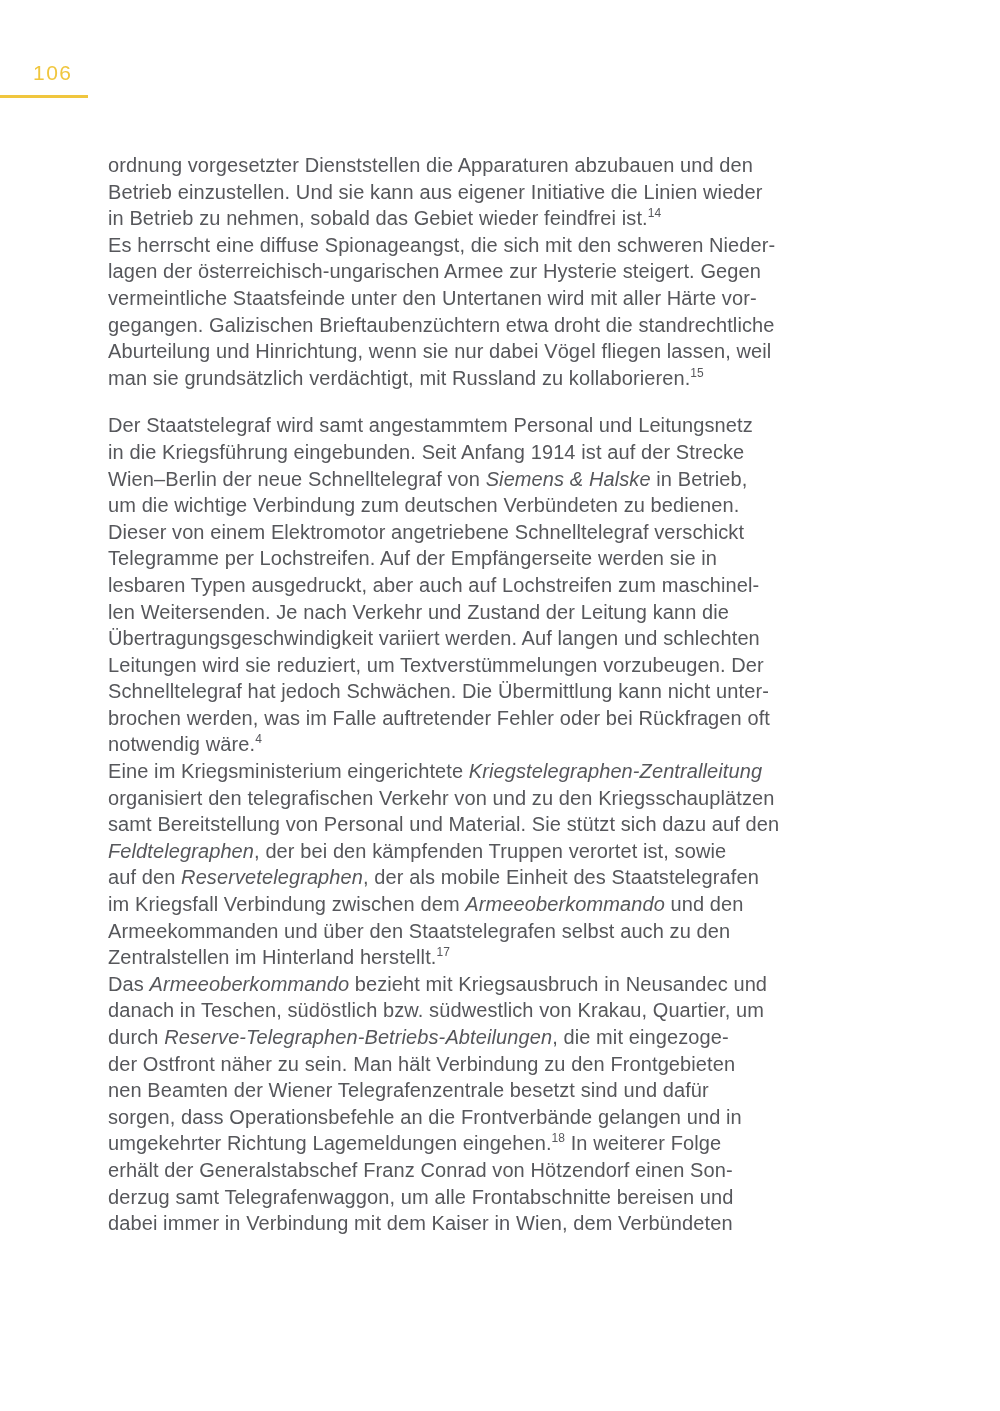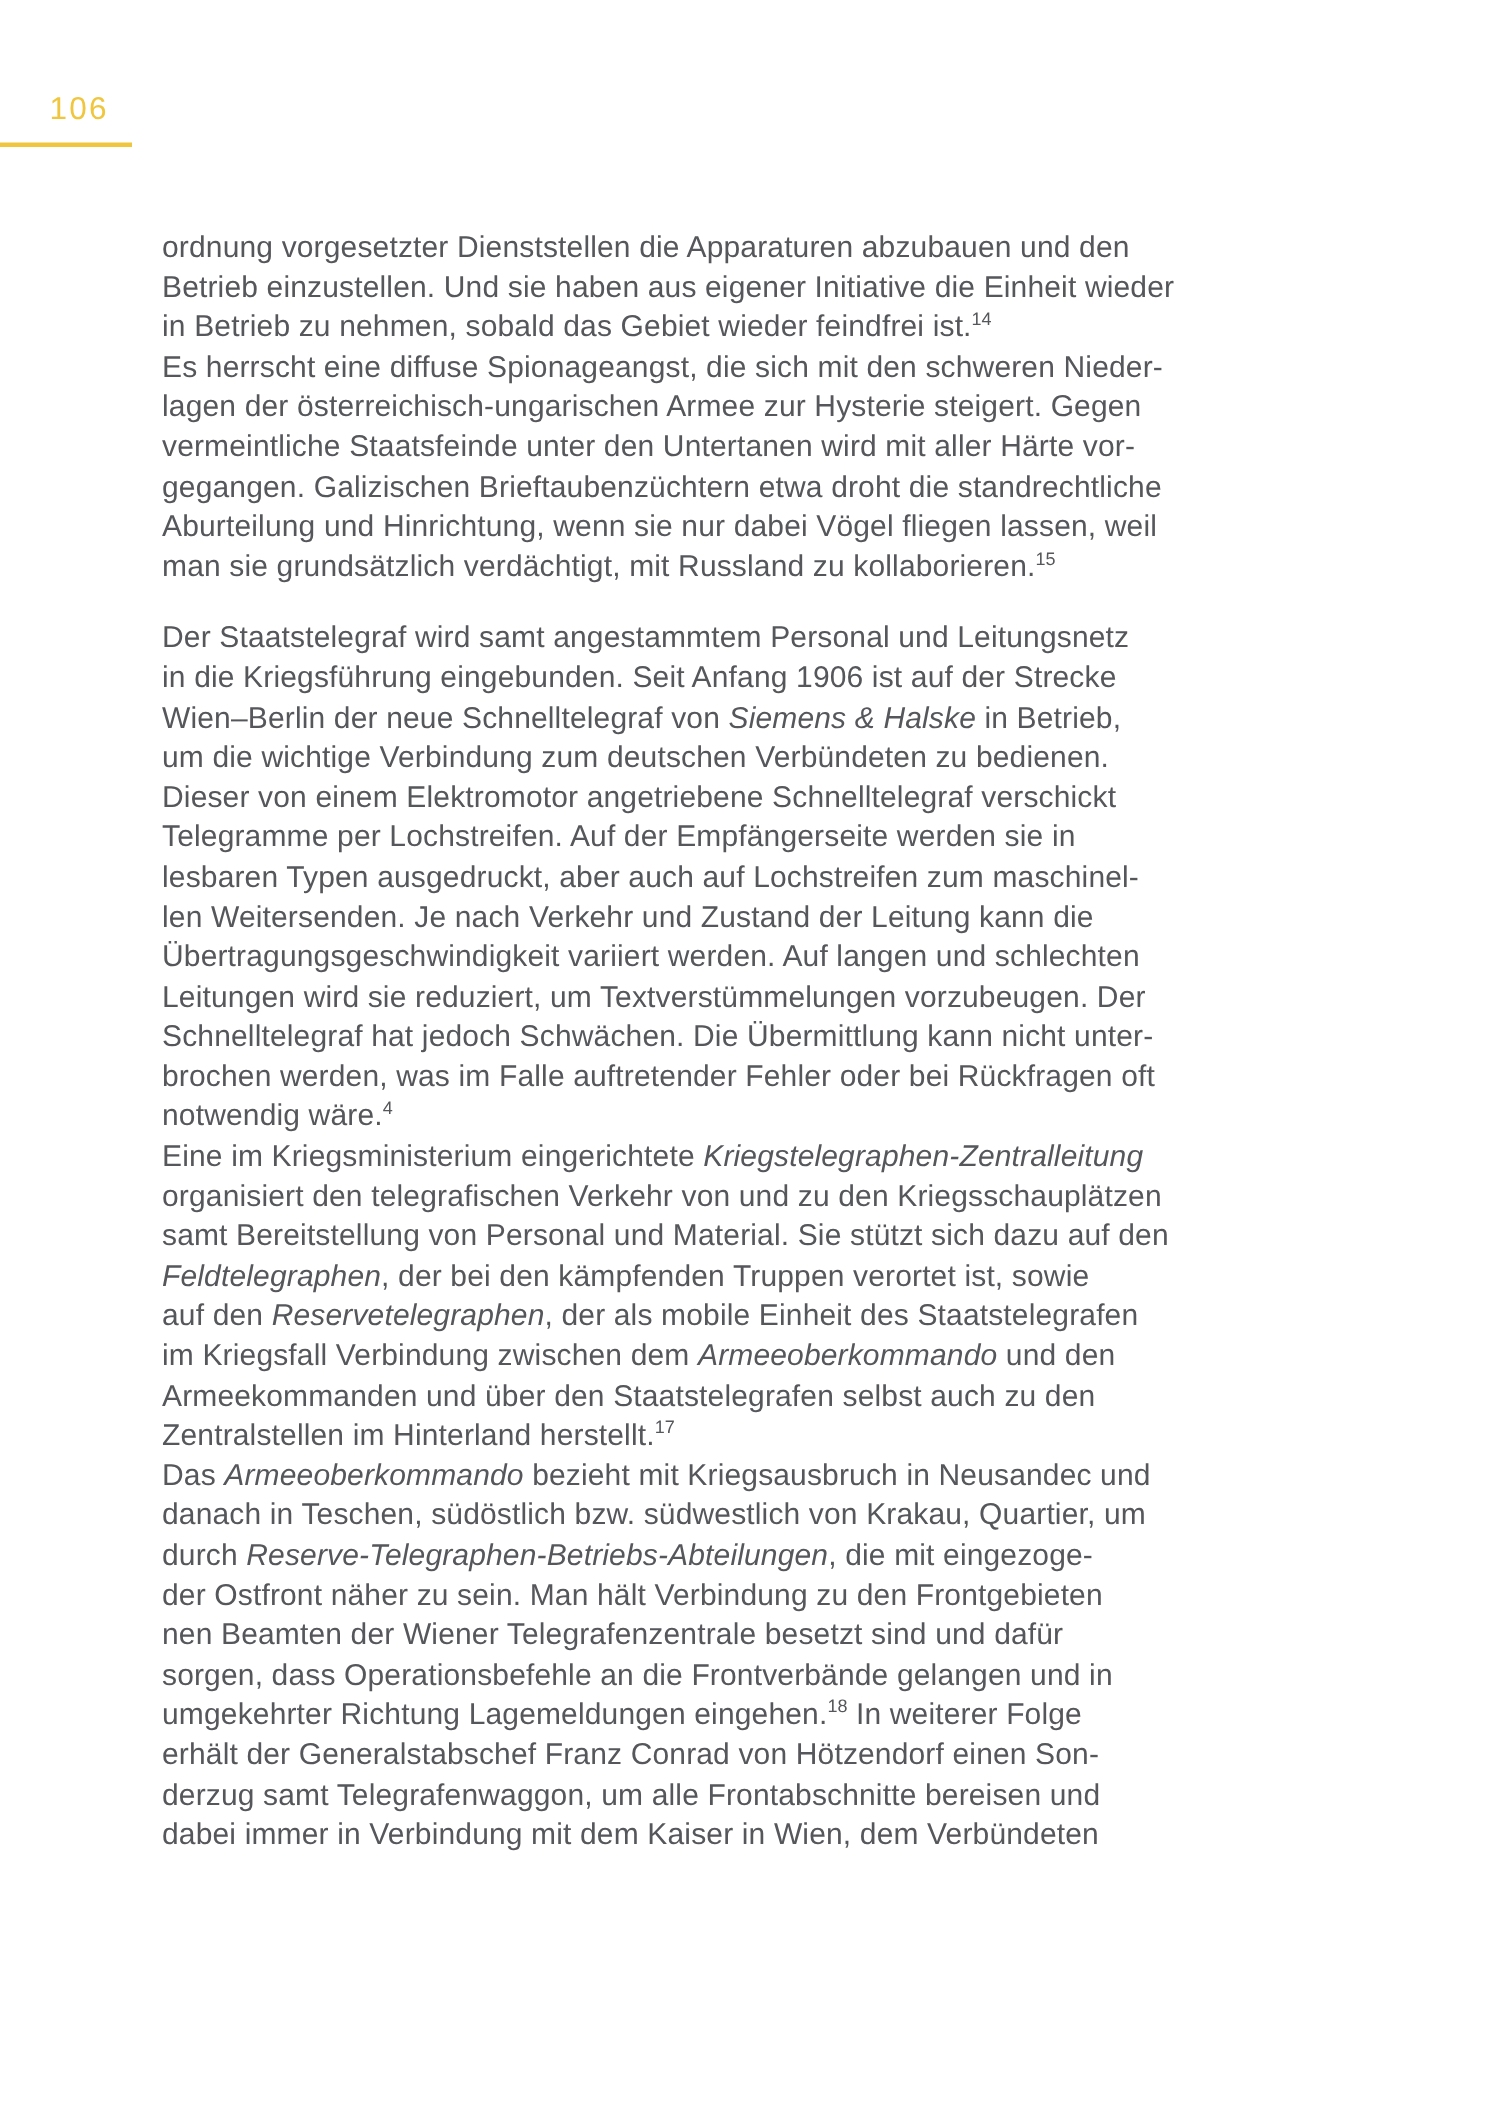--- a/index.html
+++ b/index.html
@@ -56,34 +56,34 @@
 </style>
 </head>
 <body>
 
 <div class="page">
   <div class="page-number">106</div>
   <div class="header-rule"></div>
   <main class="text-block">
       <div class="paragraph">
         <div class="line">ordnung vorgesetzter Dienststellen die Apparaturen abzubauen und den</div>
-        <div class="line">Betrieb einzustellen. Und sie haben aus eigener Initiative die Einheit wieder</div>
+        <div class="line">Betrieb einzustellen. Und sie kann aus eigener Initiative die Linien wieder</div>
         <div class="line">in Betrieb zu nehmen, sobald das Gebiet wieder feindfrei ist.<sup>14</sup></div>
       </div>
       <div class="paragraph">
         <div class="line">Es herrscht eine diffuse Spionageangst, die sich mit den schweren Nieder-</div>
         <div class="line">lagen der österreichisch-ungarischen Armee zur Hysterie steigert. Gegen</div>
         <div class="line">vermeintliche Staatsfeinde unter den Untertanen wird mit aller Härte vor-</div>
         <div class="line">gegangen. Galizischen Brieftaubenzüchtern etwa droht die standrechtliche</div>
         <div class="line">Aburteilung und Hinrichtung, wenn sie nur dabei Vögel fliegen lassen, weil</div>
         <div class="line">man sie grundsätzlich verdächtigt, mit Russland zu kollaborieren.<sup>15</sup></div>
       </div>
       <div class="paragraph gap">
         <div class="line">Der Staatstelegraf wird samt angestammtem Personal und Leitungsnetz</div>
-        <div class="line">in die Kriegsführung eingebunden. Seit Anfang 1906 ist auf der Strecke</div>
+        <div class="line">in die Kriegsführung eingebunden. Seit Anfang 1914 ist auf der Strecke</div>
         <div class="line">Wien–Berlin der neue Schnelltelegraf von <em>Siemens &amp; Halske</em> in Betrieb,</div>
         <div class="line">um die wichtige Verbindung zum deutschen Verbündeten zu bedienen.</div>
         <div class="line">Dieser von einem Elektromotor angetriebene Schnelltelegraf verschickt</div>
         <div class="line">Telegramme per Lochstreifen. Auf der Empfängerseite werden sie in</div>
         <div class="line">lesbaren Typen ausgedruckt, aber auch auf Lochstreifen zum maschinel-</div>
         <div class="line">len Weitersenden. Je nach Verkehr und Zustand der Leitung kann die</div>
         <div class="line">Übertragungsgeschwindigkeit variiert werden. Auf langen und schlechten</div>
         <div class="line">Leitungen wird sie reduziert, um Textverstümmelungen vorzubeugen. Der</div>
         <div class="line">Schnelltelegraf hat jedoch Schwächen. Die Übermittlung kann nicht unter-</div>
         <div class="line">brochen werden, was im Falle auftretender Fehler oder bei Rückfragen oft</div>

